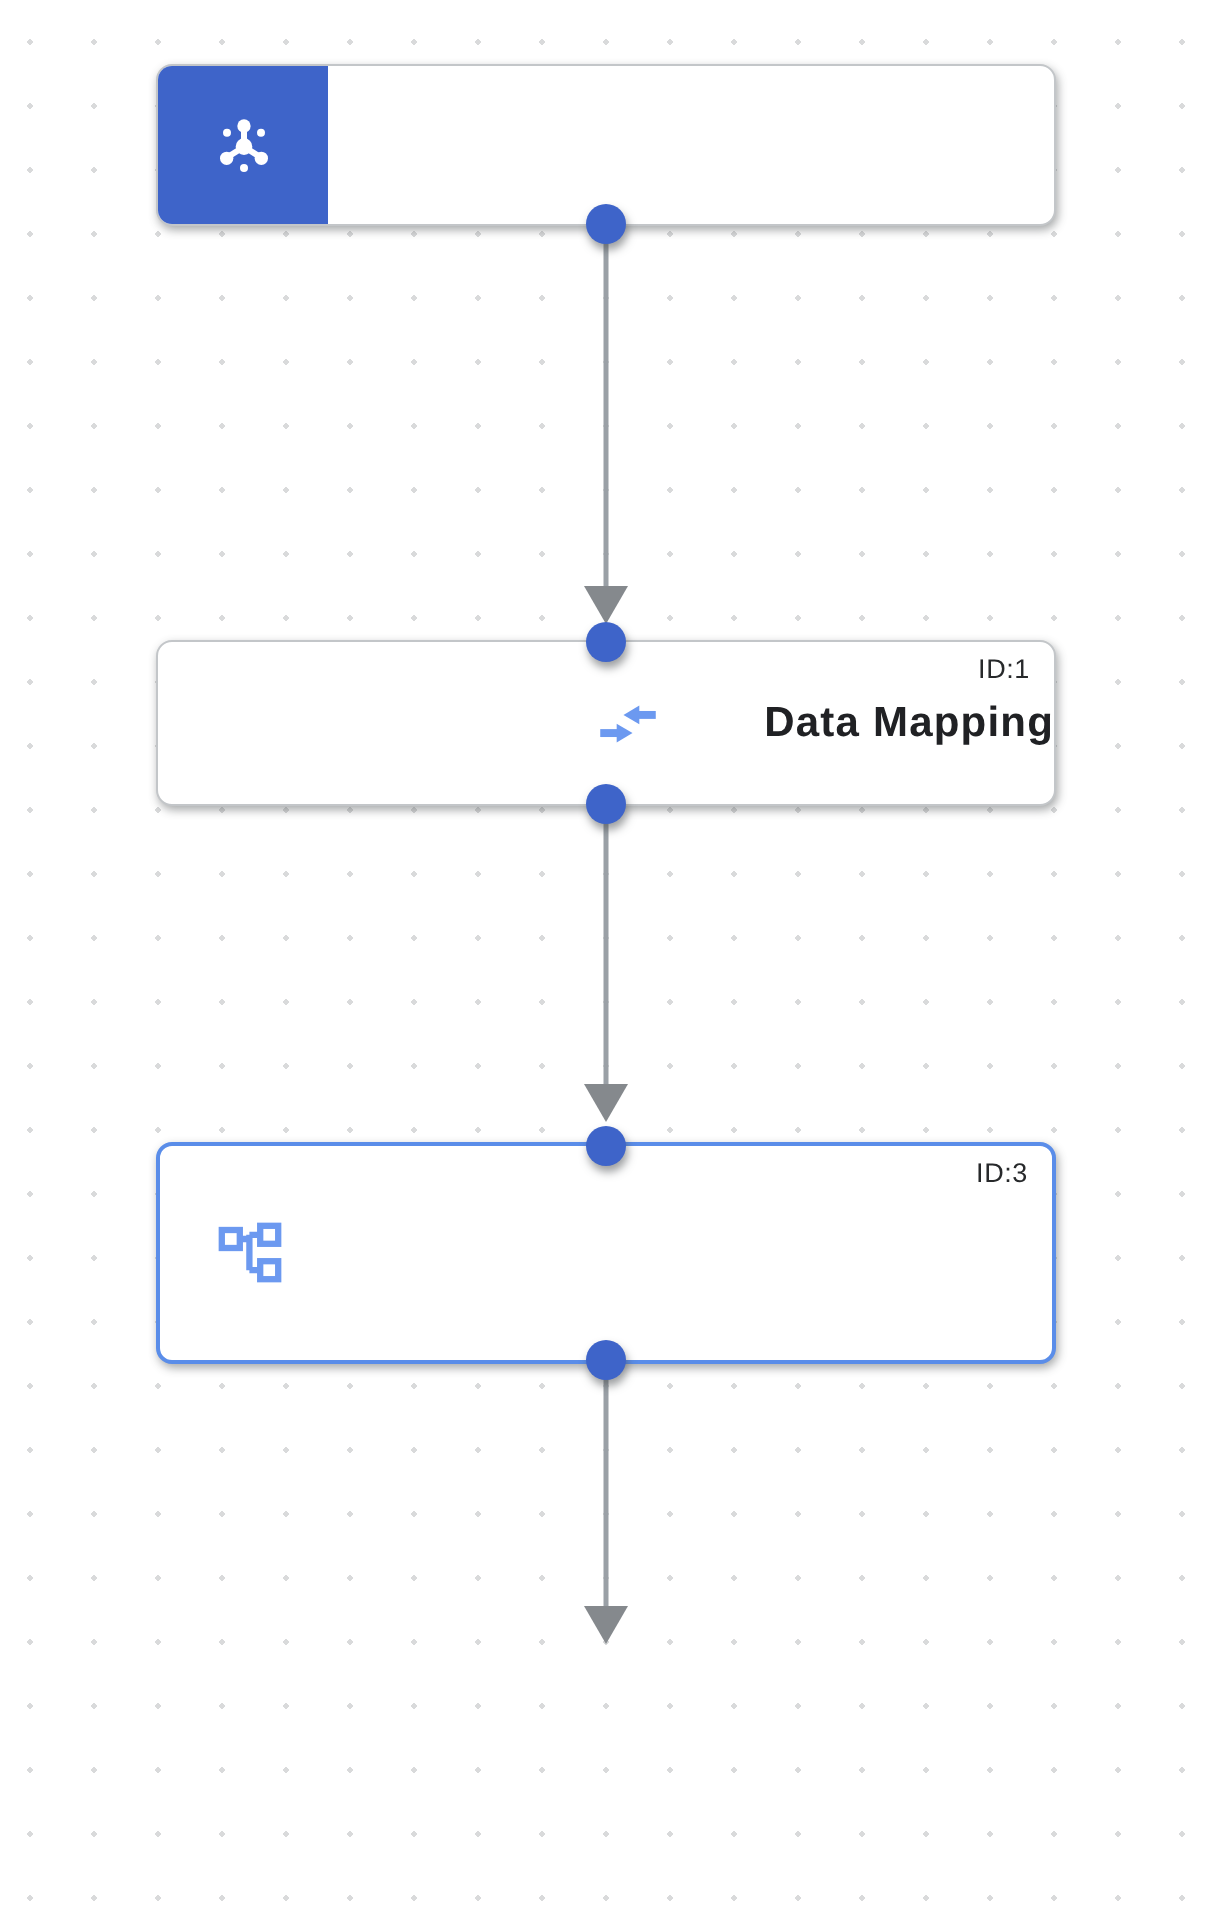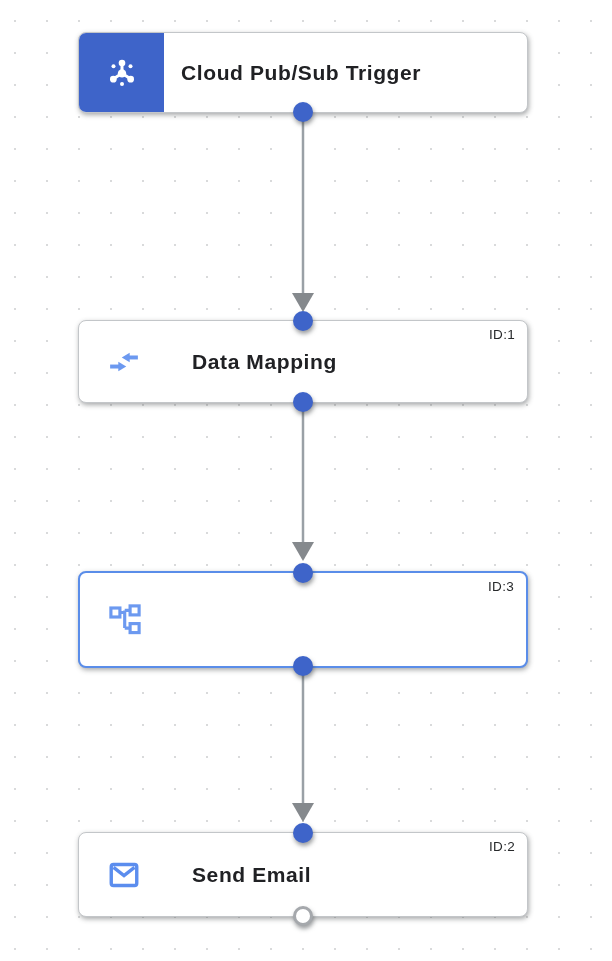--- a/index.html
+++ b/index.html
@@ -111,63 +111,50 @@
           <circle cx="12" cy="12.2" r="2.5"></circle>
           <circle cx="12" cy="6" r="2"></circle>
           <circle cx="6.8" cy="15.7" r="2"></circle>
           <circle cx="17.2" cy="15.7" r="2"></circle>
           <circle cx="6.9" cy="8" r="1.2"></circle>
           <circle cx="17.1" cy="8" r="1.2"></circle>
           <circle cx="12" cy="18.6" r="1.2"></circle>
         </g>
       </svg>
     </div>
-    <span class="title">Cloud Pub/Sub Trigger</span>
     <div class="port out"></div>
   </div>
 
-  <div class="node" style="top:320px;height:83px;">
+  <div class="node" style="top:320px;height:83px;justify-content:flex-end;">
     <span class="idlabel">ID:1</span>
     <div class="icon-box">
       <svg class="icon-svg" viewBox="0 0 24 24" width="42" height="34">
         <g stroke="var(--icon-blue)" stroke-width="2.8">
           <line x1="2.2" y1="15.2" x2="8.6" y2="15.2"></line>
           <line x1="21.8" y1="8.8" x2="15.4" y2="8.8"></line>
         </g>
         <g fill="var(--icon-blue)">
           <path d="M8 11.9 L13.6 15.2 L8 18.5 Z"></path>
           <path d="M16 5.5 L10.4 8.8 L16 12.1 Z"></path>
         </g>
       </svg>
     </div>
     <span class="title">Data Mapping</span>
     <div class="port in"></div>
     <div class="port out"></div>
   </div>
 
-  <div class="node selected" style="top:571px;height:97px;gap:21px;">
+  <div class="node selected" style="top:571px;height:111px;gap:21px;">
     <span class="idlabel">ID:3</span>
     <div class="icon-box">
       <svg class="icon-svg" viewBox="0 0 24 24" width="40" height="36" fill="none" stroke="var(--icon-blue)" stroke-width="2.1">
         <rect x="2.6" y="4" width="6" height="6"></rect>
         <rect x="15.4" y="2.6" width="6" height="6"></rect>
         <rect x="15.4" y="14.4" width="6" height="6"></rect>
         <path d="M8.6 7 H11.8 M11.8 5.6 V17.4 M11.8 5.6 H15.4 M11.8 17.4 H15.4"></path>
       </svg>
     </div>
     <div class="port in"></div>
     <div class="port out"></div>
   </div>
 
-  <div class="node" style="top:832px;height:85px;">
-    <span class="idlabel">ID:2</span>
-    <div class="icon-box">
-      <svg class="icon-svg" viewBox="0 0 24 24" width="38" height="34" fill="none" stroke="var(--mail-icon-blue)" stroke-width="2.4">
-        <rect x="3" y="4.6" width="18" height="14.8" rx="1.6"></rect>
-        <path d="M4.6 6.6 L12 12.4 L19.4 6.6"></path>
-      </svg>
-    </div>
-    <span class="title">Send Email</span>
-    <div class="port in"></div>
-    <div class="port out hollow"></div>
-  </div>
 
 </div>
 
 </body></html>

